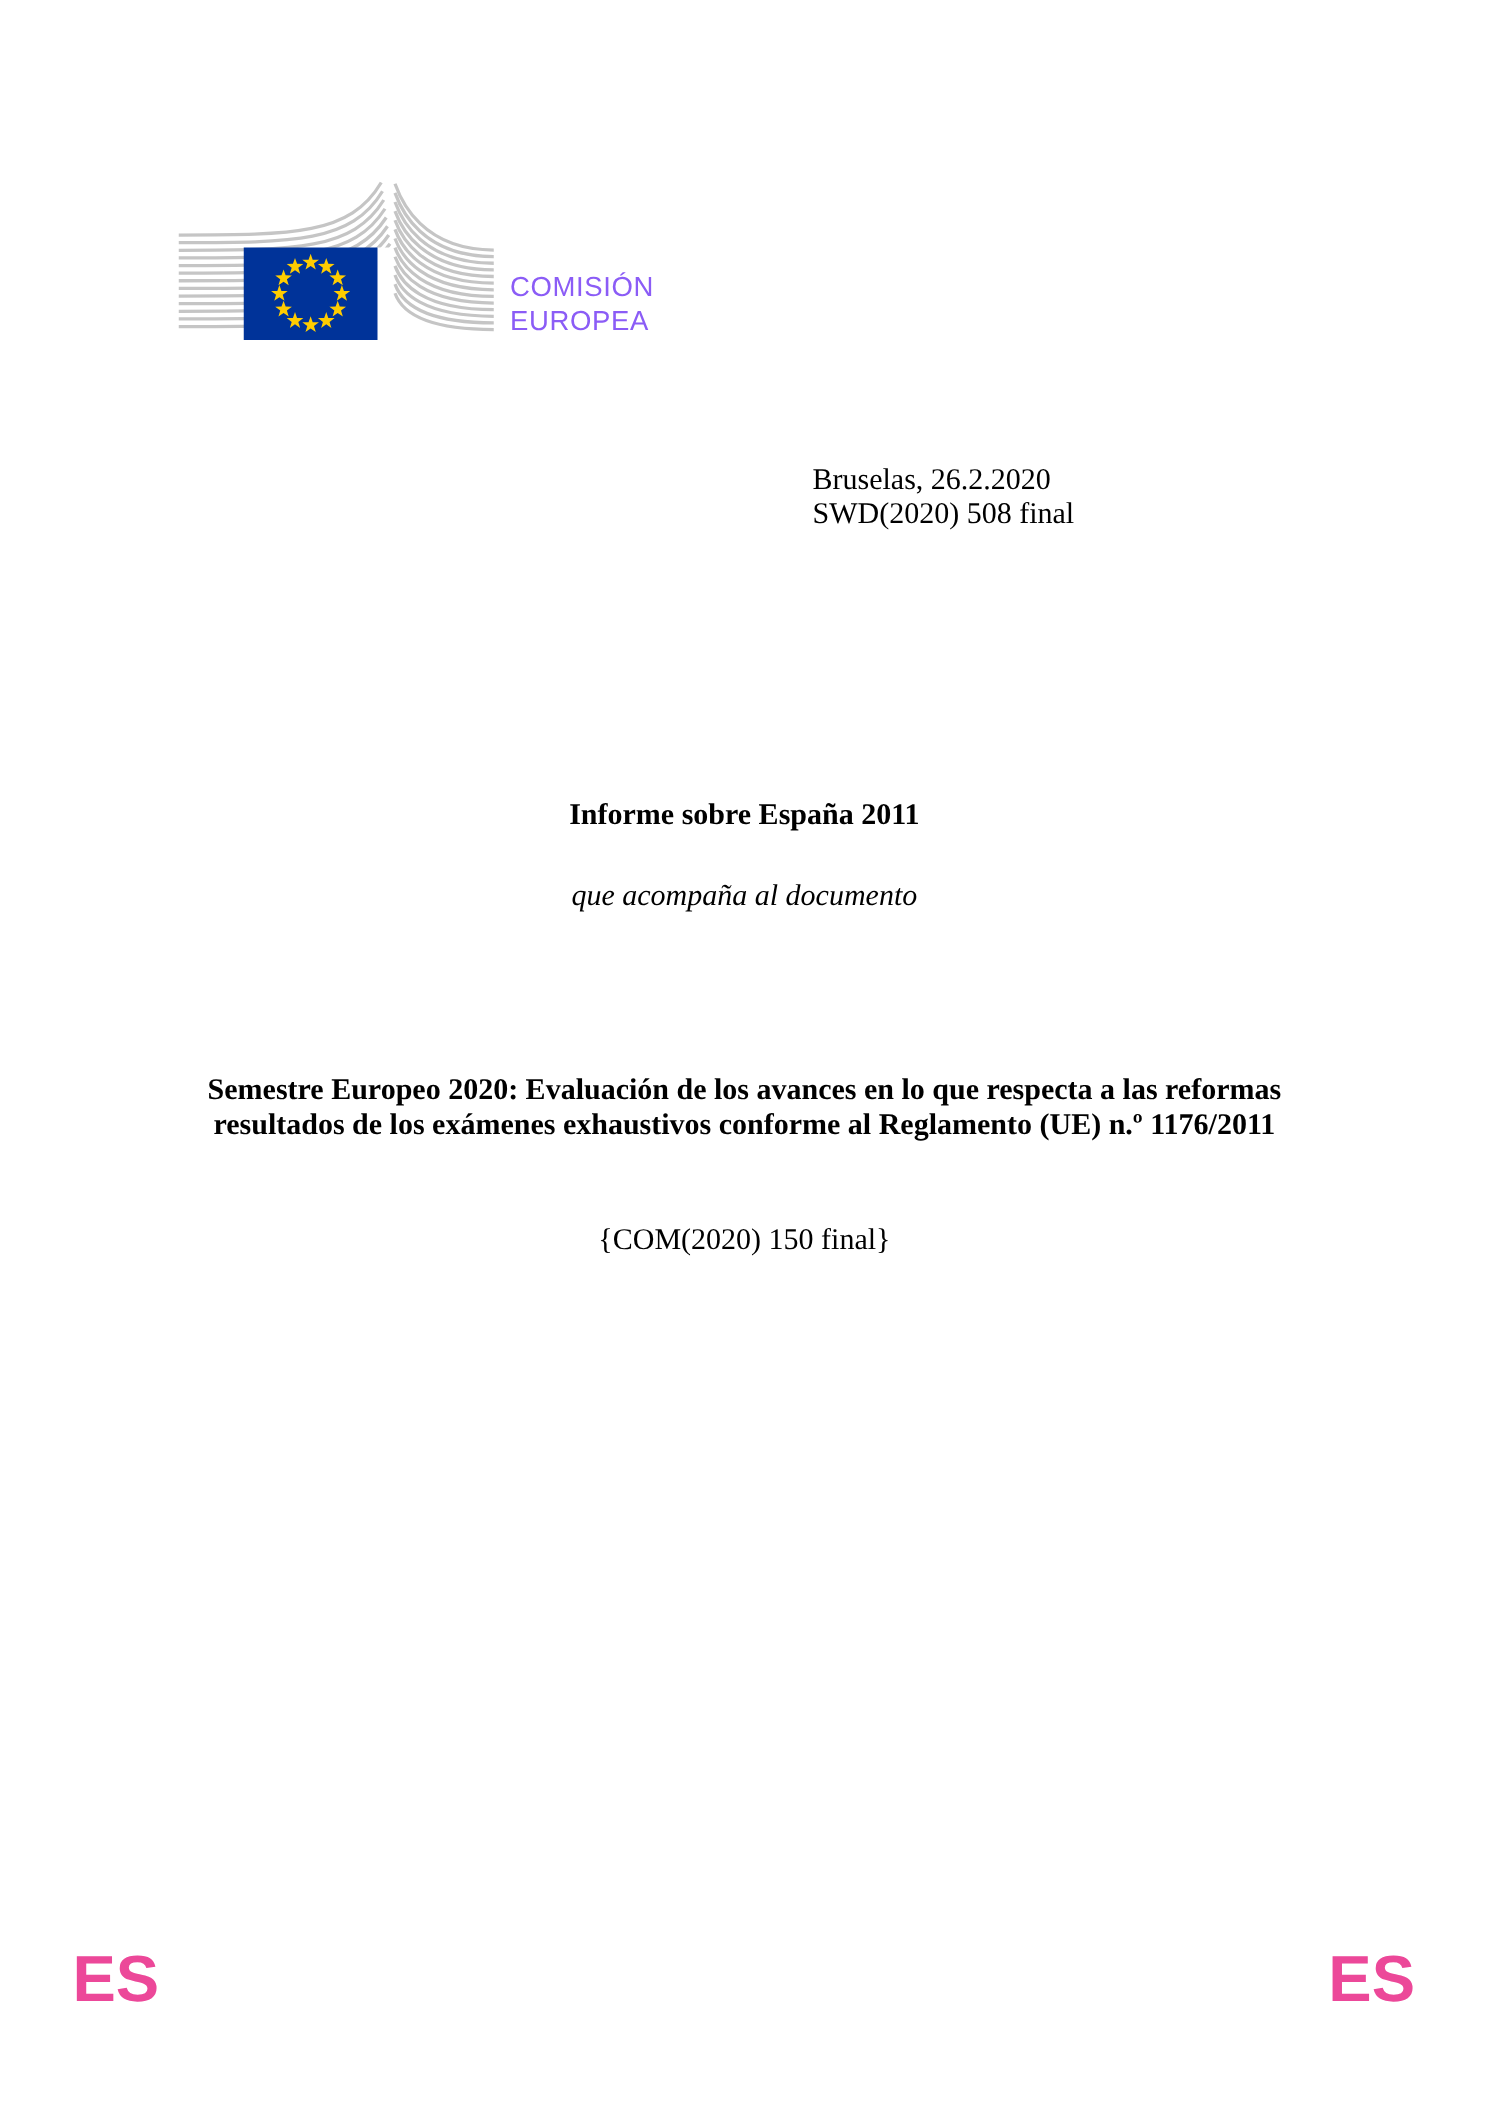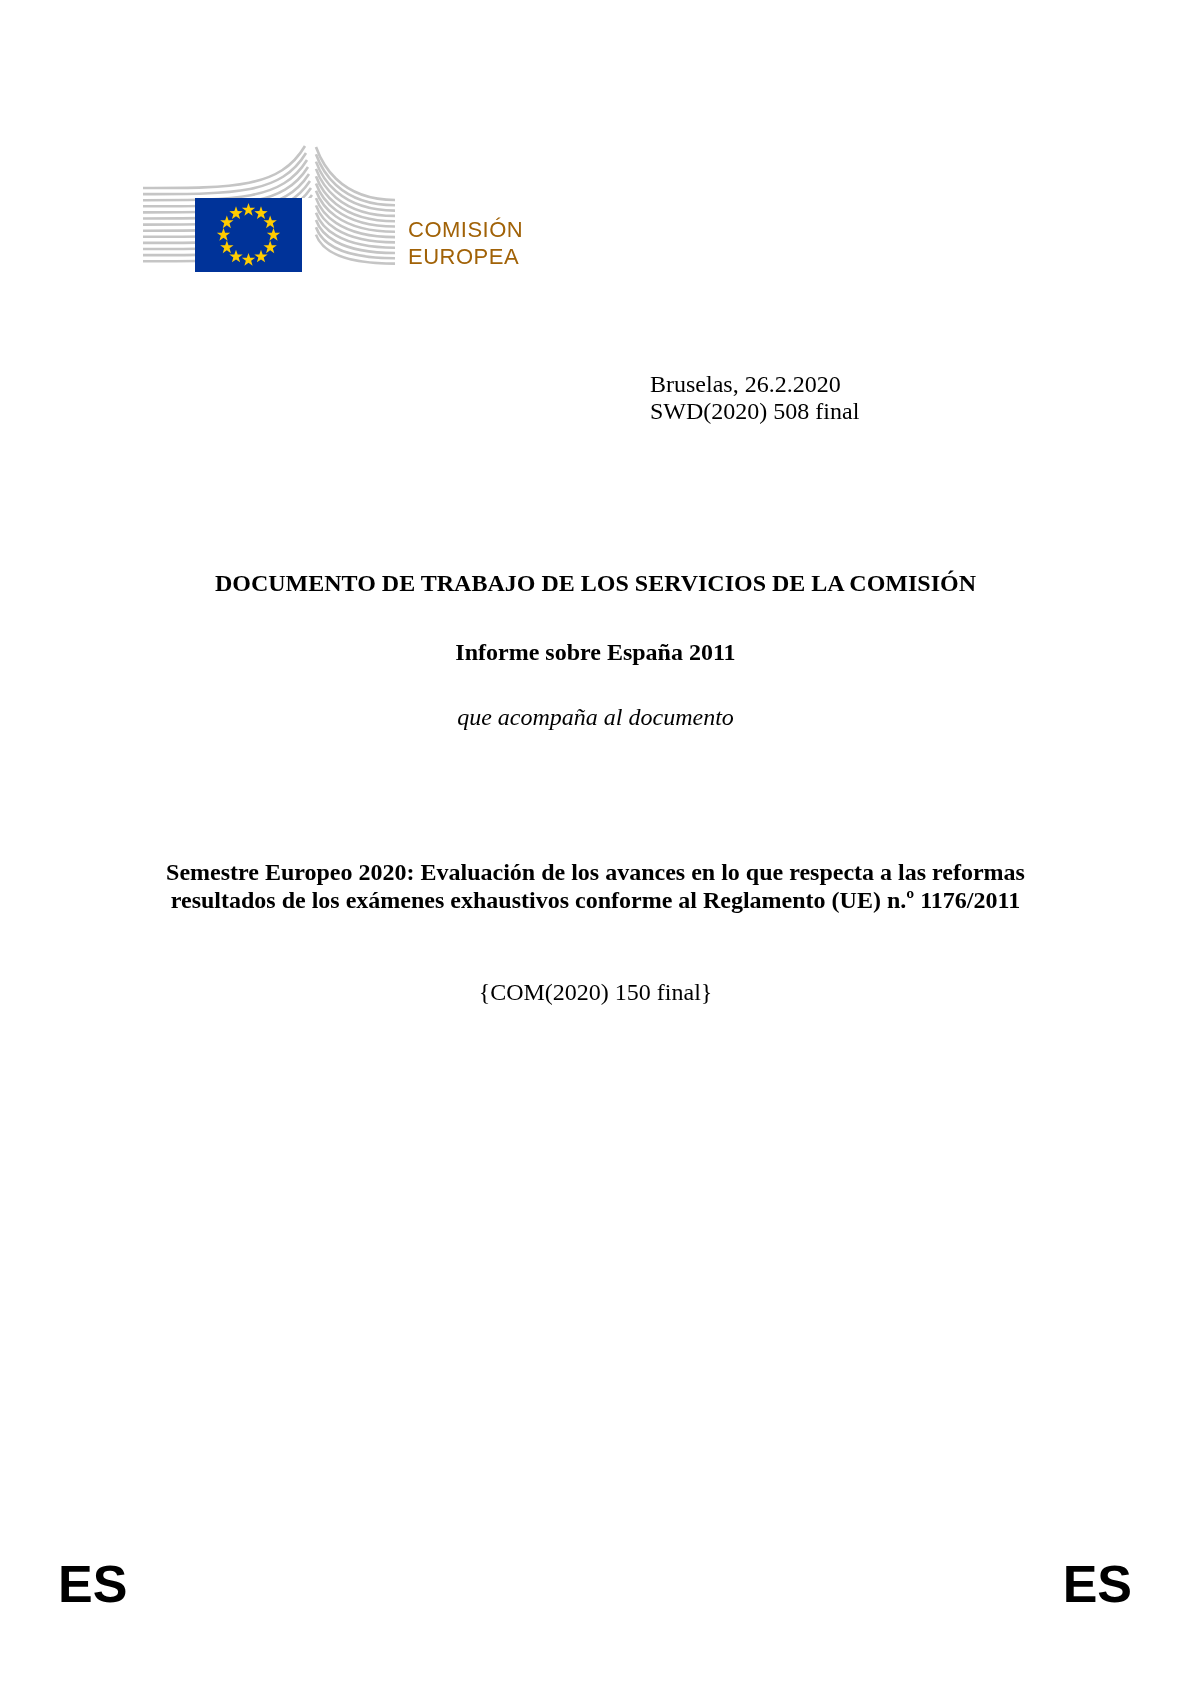--- a/index.html
+++ b/index.html
@@ -11,21 +11,21 @@
     overflow:hidden;
     font-family:"Liberation Serif", serif;
     color:var(--text-black,#000);
   }
   
   .logo-graphic{position:absolute;left:140px;top:132px;width:258px;height:142px;}
   .logo-text{
     position:absolute;left:408px;top:216px;
     font-family:"Liberation Sans", sans-serif;
     font-size:22px;line-height:27px;letter-spacing:0.5px;
-    color:#a16207;
+    color:#8b5cf6;
   }
   
   .date-block{
     position:absolute;left:650px;top:371px;
     font-size:24px;line-height:27px;white-space:nowrap;
   }
   
   .center-block{
     position:absolute;left:0;width:1191px;
     text-align:center;font-size:24px;line-height:28px;
@@ -34,21 +34,21 @@
   .report-title{top:638px;font-weight:bold;}
   .accompanying{top:703px;font-weight:normal;font-style:italic;}
   .communication{top:751px;font-weight:bold;}
   .semester{top:858px;font-weight:bold;}
   .com-ref{top:978px;}
   
   .footer-lang{
     position:absolute;top:1558px;
     font-family:"Liberation Sans", sans-serif;
     font-weight:bold;font-size:52px;line-height:52px;
-    color:#000000;
+    color:#ec4899;
   }
   .footer-lang.left{left:58px;}
   .footer-lang.right{right:59px;}
 </style>
 </head>
 <body>
 
 <div class="page">
 
   <svg class="logo-graphic" viewBox="0 0 258 142" xmlns="http://www.w3.org/2000/svg">
@@ -111,21 +111,20 @@
   <div class="logo-text">
     <div>COMISIÓN</div>
     <div>EUROPEA</div>
   </div>
 
   <div class="date-block">
     <div>Bruselas, 26.2.2020</div>
     <div>SWD(2020) 508 final</div>
   </div>
 
-  <div class="center-block doc-type">DOCUMENTO DE TRABAJO DE LOS SERVICIOS DE LA COMISIÓN</div>
 
   <div class="center-block report-title">Informe sobre España 2011</div>
 
   <div class="center-block accompanying">que acompaña al documento</div>
 
 
   <div class="center-block semester">
     <div>Semestre Europeo 2020: Evaluación de los avances en lo que respecta a las reformas</div>
     <div>resultados de los exámenes exhaustivos conforme al Reglamento (UE) n.º 1176/2011</div>
   </div>

